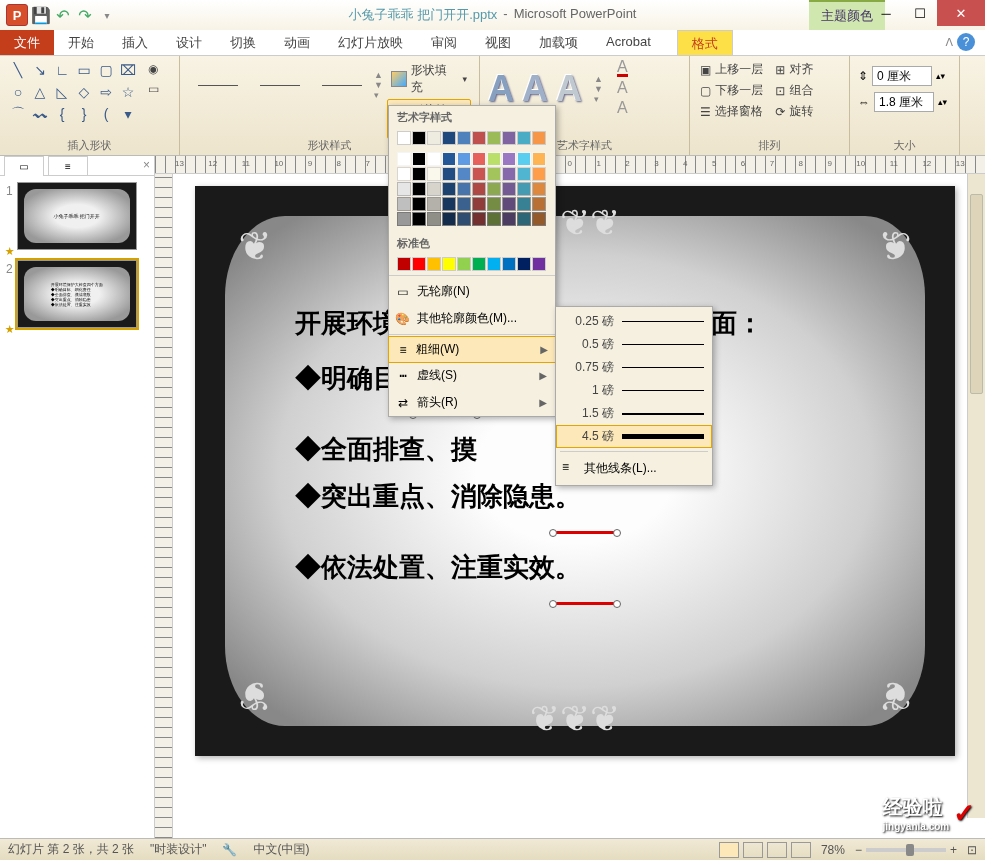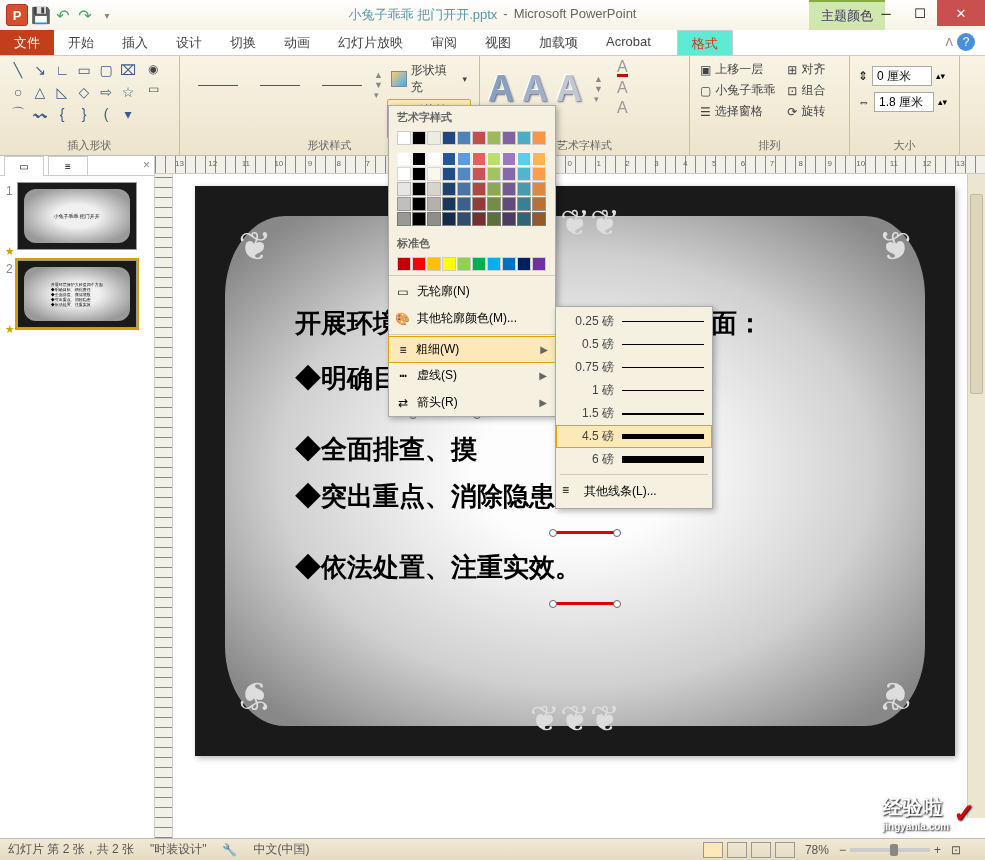--- a/index.html
+++ b/index.html
@@ -14,21 +14,21 @@
 .title-text .fname { color: #59a; }
 .contextual { position: absolute; right: 100px; top: 0; height: 30px; background: #d0e7b0; padding: 0 12px; display: flex; align-items: center; font-size: 13px; color: #436; border-top: 2px solid #8a4; }
 .win-controls { position: absolute; right: 0; top: 0; display: flex; }
 .win-btn { width: 34px; height: 26px; display: flex; align-items: center; justify-content: center; font-size: 13px; cursor: pointer; }
 .win-btn.close { background: #c8504f; color: #fff; width: 48px; }
 
 
 .ribbon-tabs { height: 26px; background: #fff; display: flex; border-bottom: 1px solid #ccc; position: relative; }
 .ribbon-tab { padding: 4px 14px; font-size: 13px; color: #444; cursor: pointer; }
 .ribbon-tab.file { background: #c43e1c; color: #fff; }
-.ribbon-tab.active { background: #5eead4; border: 1px solid #ccc; border-bottom: none; color: #c43e1c; }
+.ribbon-tab.active { background: #fde047; border: 1px solid #ccc; border-bottom: none; color: #c43e1c; }
 .help-btn { position: absolute; right: 10px; top: 3px; width: 18px; height: 18px; background: #4a90d9; border-radius: 50%; color: #fff; text-align: center; font-size: 12px; line-height: 18px; cursor: pointer; }
 .chev-btn { position: absolute; right: 32px; top: 6px; color: #888; cursor: pointer; font-size: 11px; }
 
 
 .ribbon { height: 100px; background: linear-gradient(#f8f3e4,#ede4cc); border-bottom: 1px solid #bbb; display: flex; }
 .group { border-right: 1px solid #c8bd9f; padding: 4px 8px 0; position: relative; }
 .group-label { position: absolute; bottom: 2px; left: 50%; transform: translateX(-50%); font-size: 11px; color: #666; white-space: nowrap; }
 .shapes-grid { display: grid; grid-template-columns: repeat(6,20px); grid-template-rows: repeat(3,20px); gap: 2px; }
 .shape-cell { width: 20px; height: 20px; display: flex; align-items: center; justify-content: center; color: #3a5a8a; font-size: 14px; cursor: pointer; }
 .line-styles { display: flex; gap: 2px; align-items: center; }
@@ -99,21 +99,21 @@
 .weight-row { display: flex; align-items: center; padding: 3px 8px; cursor: pointer; gap: 8px; }
 .weight-row:hover, .weight-row.sel { background: #fce8b8; outline: 1px solid #e5a500; outline-offset: -1px; }
 .weight-label { width: 50px; text-align: right; color: #444; }
 .weight-line { flex: 1; background: #000; }
 .sub-sep { height: 1px; background: #ccc; margin: 3px 4px; }
 .sub-item { padding: 5px 8px 5px 28px; cursor: pointer; position: relative; }
 .sub-item .ico { position: absolute; left: 6px; }
 
 
 .statusbar { position: absolute; bottom: 0; left: 0; right: 0; height: 22px; background: linear-gradient(#f0e9d5,#e5dcc0); border-top: 1px solid #bbb; display: flex; align-items: center; font-size: 12px; color: #555; padding: 0 8px; gap: 16px; }
-.status-right { position: absolute; right: 24px; display: flex; align-items: center; gap: 4px; }
+.status-right { position: absolute; right: 8px; display: flex; align-items: center; gap: 4px; }
 .view-btn { width: 20px; height: 16px; border: 1px solid #999; cursor: pointer; }
 .zoom-slider { width: 80px; height: 4px; background: #ccc; position: relative; }
 .zoom-thumb { position: absolute; left: 50%; top: -4px; width: 8px; height: 12px; background: #888; border-radius: 2px; }
 
 
 .watermark { position: absolute; right: 10px; bottom: 28px; color: #fff; font-size: 20px; font-weight: bold; text-shadow: 1px 1px 2px #000; z-index: 50; display: flex; align-items: center; gap: 4px; }
 .watermark .sub { font-size: 10px; }
 .watermark .check { color: #d00; font-size: 26px; }
 
 .scroll-v { position: absolute; right: 0; top: 18px; bottom: 20px; width: 18px; background: #ece5d0; border-left: 1px solid #ccc; }
@@ -257,21 +257,21 @@
 
   <div class="group" style="width:160px">
     <div style="display:flex;gap:8px">
       <div class="arrange-col">
         <div class="arrange-row">
             <span>▣</span>
             <span>上移一层</span>
           </div>
         <div class="arrange-row">
             <span>▢</span>
-            <span>小兔子乖乖</span>
+            <span>下移一层</span>
           </div>
         <div class="arrange-row">
             <span>☰</span>
             <span>选择窗格</span>
           </div>
       </div>
       <div class="arrange-col">
         <div class="arrange-row">
             <span>⊞</span>
             <span>对齐</span>
@@ -520,24 +520,20 @@
       <div class="weight-line" style="height: 1.5px;"></div>
     </div>
     <div class="weight-row">
       <div class="weight-label">1.5 磅</div>
       <div class="weight-line" style="height: 2px;"></div>
     </div>
     <div class="weight-row sel">
       <div class="weight-label">4.5 磅</div>
       <div class="weight-line" style="height: 5.5px;"></div>
     </div>
-    <div class="weight-row">
-      <div class="weight-label">6 磅</div>
-      <div class="weight-line" style="height: 7px;"></div>
-    </div>
     <div class="sub-sep"></div>
     <div class="sub-item"><span class="ico">≡</span>其他线条(L)...</div>
   </div>
 
 <div class="statusbar">
   <span>幻灯片 第 2 张，共 2 张</span>
   <span>"时装设计"</span>
   <span>🔧</span>
   <span>中文(中国)</span>
   <div class="status-right">

